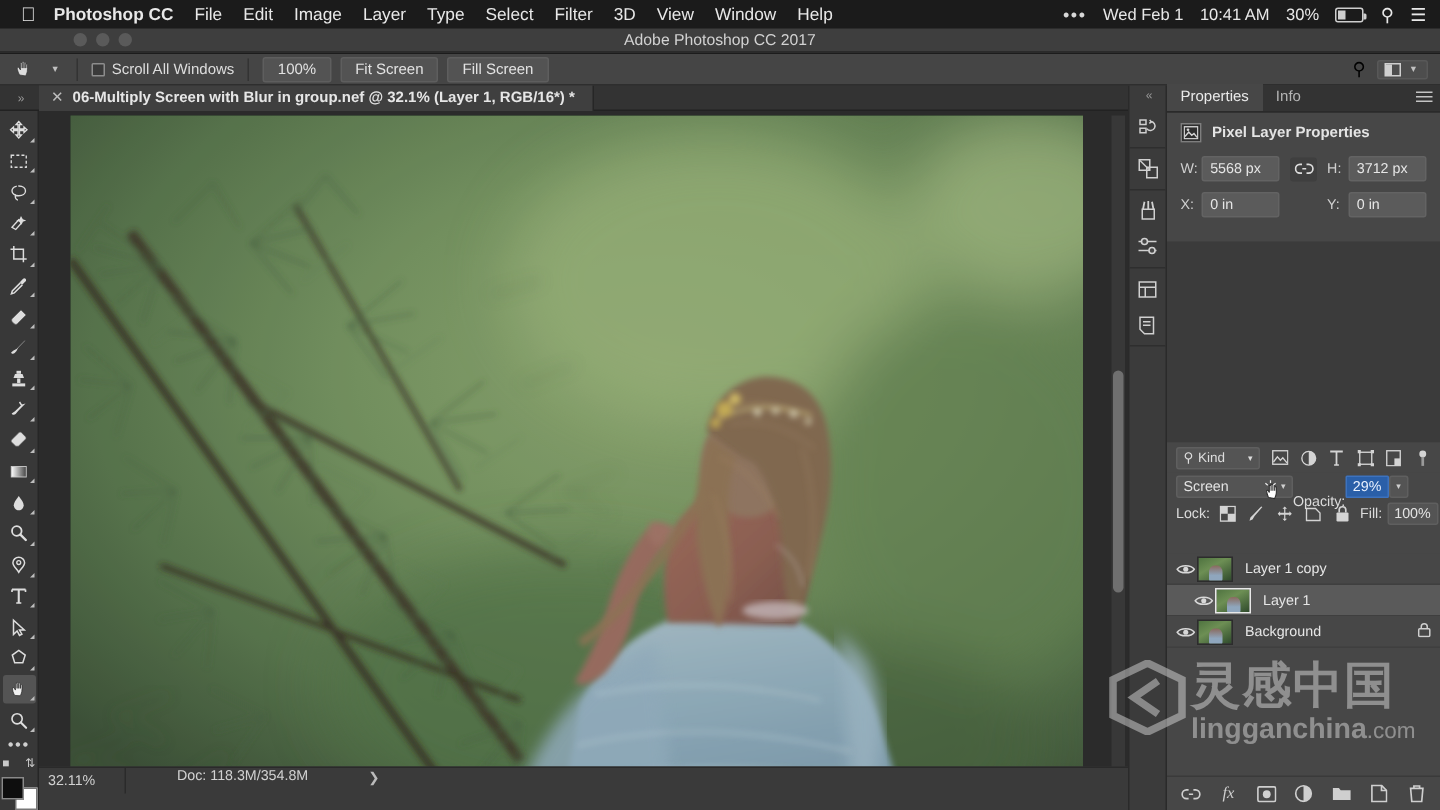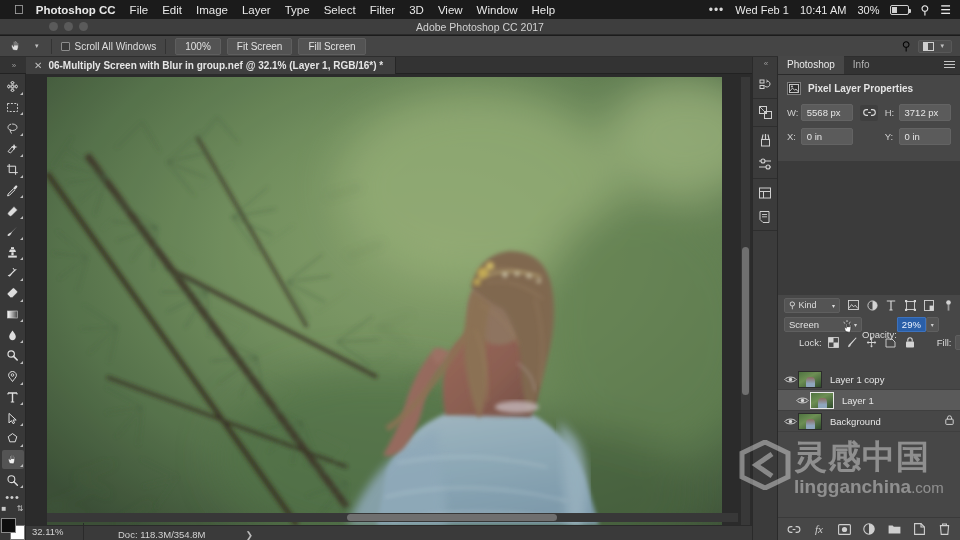--- a/index.html
+++ b/index.html
@@ -124,23 +124,23 @@
     overflow: hidden; background: #3e5a3a;
   }
   .photo { position: absolute; inset: 0; }
 
   .vscroll { position: absolute; right: 2px; top: 3px; width: 9px; height: 448px; background: #383838; }
   .vthumb { position: absolute; left: 1px; top: 170px; width: 7px; height: 148px; background: #6f6f6f; border-radius: 4px; }
   .hscroll { position: absolute; left: 21px; right: 14px; bottom: 18px; height: 9px; background: #383838; }
   .hthumb { position: absolute; left: 300px; top: 1px; width: 210px; height: 7px; background: #6f6f6f; border-radius: 4px; }
 
   .statusbar {
-    position: absolute; left: 0; right: 0; bottom: 0; height: 15px;
+    position: absolute; left: 0; right: 0; bottom: 0; height: 29px;
     background: #3a3a3a; border-top: 1px solid #2a2a2a;
-    display: flex; align-items: flex-end; color: #d2d2d2; font-size: 9.5px;
+    display: flex; align-items: flex-start; color: #d2d2d2; font-size: 9.5px;
   }
   .zoom-field {
     width: 58px; padding-left: 6px; border-right: 1px solid #2a2a2a; height: 17px;
     display: flex; align-items: center;
   }
   .doc-field { padding-left: 34px; display: flex; align-items: center; gap: 40px; }
   .doc-arrow { color: #bbb; font-size: 9px; }
 
   
   .dock-rail {
@@ -225,21 +225,21 @@
     width: 13px; height: 15px; background: #545454; border: 1px solid #5f5f5f;
     border-radius: 2px; display:flex; align-items:center; justify-content:center;
     color: #cfcfcf; font-size: 6px;
   }
   .cursor-hand {
     position: absolute; left: 63px; top: 4px; color: #fff; font-size: 12px;
     text-shadow: 0 0 1px #000, 0 0 2px #000; pointer-events: none;
   }
 
   .lock-row { height: 18px; display: flex; align-items: center; padding: 0 6px; gap: 6px; }
-  .lock-label { color: #dcdcdc; font-size: 9.5px; margin-left: 15px; }
+  .lock-label { color: #dcdcdc; font-size: 9.5px; }
   .lock-icons { display: flex; align-items: center; gap: 7px; color: #d4d4d4; }
   .fill-grp { margin-left: auto; display: flex; align-items: center; gap: 3px; }
   .fill-value {
     background: #545454; border: 1px solid #5f5f5f; border-radius: 2px;
     color: #e4e4e4; font-size: 9.5px; padding: 1px 4px; min-width: 28px; text-align: center;
   }
 
   .layer-list { position: absolute; left: 0; right: 0; top: 74px; bottom: 23px; background: #474747; }
   .layer-row {
     height: 21px; display: flex; align-items: center; padding: 0 6px 0 4px;
@@ -701,21 +701,21 @@
             <path d="M2 1.5 H11 V12.5 H5 L2 9.5 Z" fill="none" stroke="#d0d0d0" stroke-width="1"></path>
             <path d="M4 4.5 H9 M4 6.8 H9" stroke="#d0d0d0" stroke-width="0.9"></path>
           </svg>
       </span>
     </div>
   </div>
 
   <div class="panels">
 
     <div class="panel-tabs">
-      <div class="ptab active">Photoshop</div>
+      <div class="ptab active">Properties</div>
       <div class="ptab">Info</div>
       <div class="panel-menu">
           <div></div>
           <div></div>
           <div></div>
         </div>
     </div>
     <div class="props-body">
       <div class="props-title">
         <span class="props-thumb">

